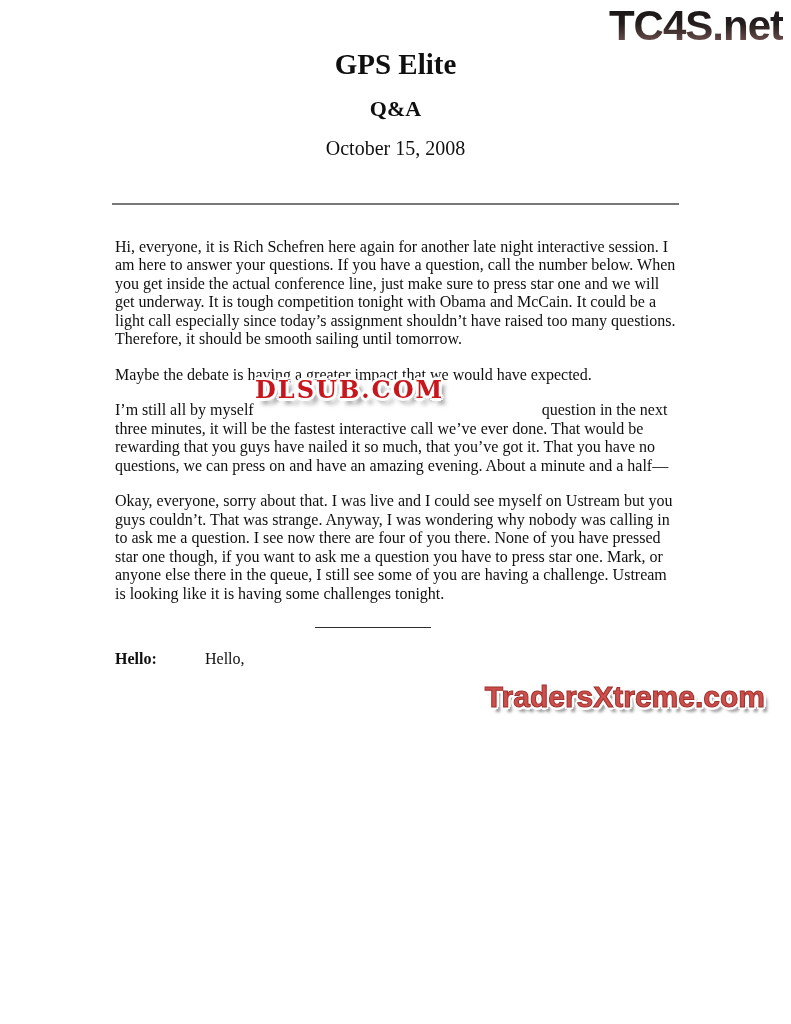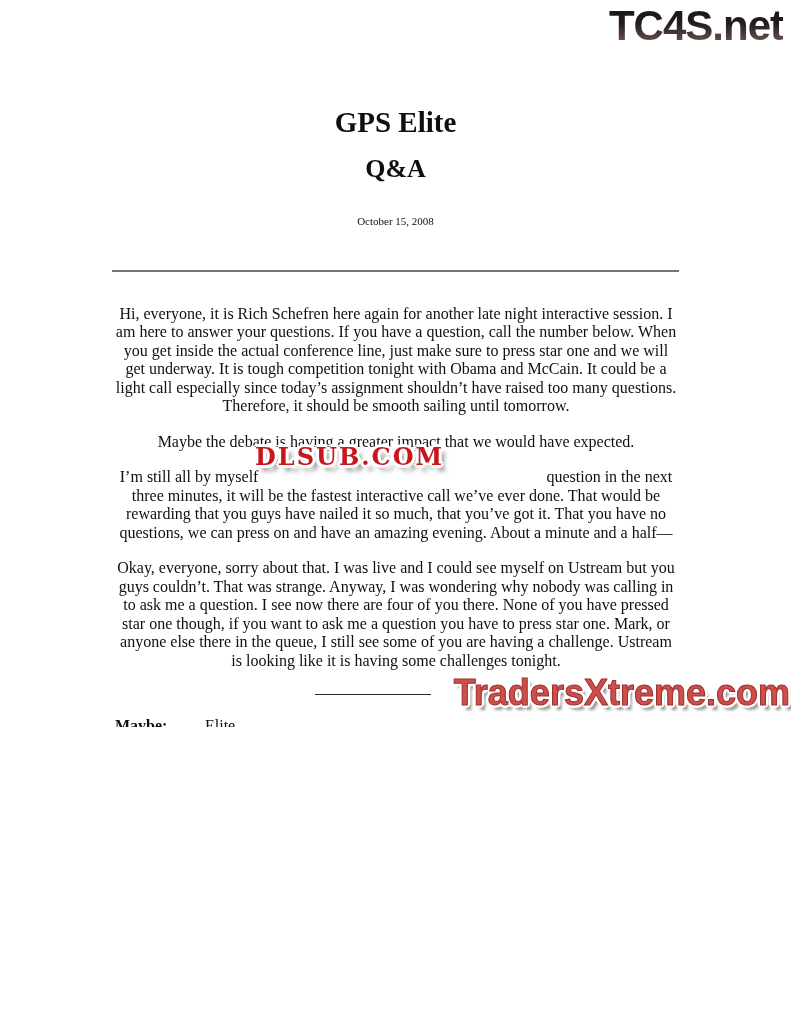--- a/index.html
+++ b/index.html
@@ -23,50 +23,50 @@
   
   .logo-top{
     position:absolute; top:2px; right:8px;
     font-family:"Liberation Sans", sans-serif;
     font-weight:bold; font-size:42px; letter-spacing:-1px;
     background:linear-gradient(to bottom, var(--logo-dark) 0%, #241d1d 45%, var(--logo-fade) 100%);
     -webkit-background-clip:text; background-clip:text; color:transparent;
     white-space:nowrap;
   }
   
-  .header{ text-align:center; padding-top:107px; }
+  .header{ text-align:center; padding-top:49px; }
   .title{ font-size:29px; font-weight:bold; line-height:1.1; }
-  .subtitle{ font-size:26px; font-weight:bold; margin-top:15px; }
-  .date{ font-size:11px; margin-top:31px; }
+  .subtitle{ font-size:22px; font-weight:bold; margin-top:15px; }
+  .date{ font-size:20px; margin-top:15px; }
   .rule{ margin:43px 112px 0 112px; border:0; border-top:2px solid var(--rule); }
   
   .content{ margin:33px 114px 0 115px; width:562px; font-size:16px; line-height:18.5px; }
-  .content p{ margin:0 0 17px 0;text-align:center; }
+  .content p{ margin:0 0 17px 0; }
   .wm-paragraph{ position:relative; }
   .wm-gap{ display:inline-block; width:288px; height:1px; vertical-align:baseline; }
   .watermark-dlsub{
     position:absolute; left:140px; top:-20px;
     font-family:"DejaVu Serif", serif; font-weight:bold;
     font-size:24px; letter-spacing:2px; white-space:nowrap;
     color:var(--dlsub-red);
     text-shadow:
       -2px -2px 0 #fff, 2px -2px 0 #fff, -2px 2px 0 #fff, 2px 2px 0 #fff,
       0 -3px 0 #fff, 0 3px 0 #fff, -3px 0 0 #fff, 3px 0 0 #fff,
       5px 6px 4px rgba(110,110,110,0.75);
   }
   
   .sep-line{ width:116px; border:0; border-top:1px solid #2c2c2c; margin:24px 0 0 200px; }
   .dialogue{ margin-top:22px; }
   .dialogue-row{ display:flex; margin-bottom:18px; }
   .speaker{ width:90px; font-weight:bold; }
   
   .watermark-bottom{
-    position:absolute; right:1px; bottom:13px;
+    position:absolute; right:26px; bottom:13px;
     font-family:"Liberation Sans", sans-serif; font-weight:bold;
-    font-size:36px; letter-spacing:0px; white-space:nowrap;
+    font-size:30px; letter-spacing:0px; white-space:nowrap;
     color:var(--traders-red);
     -webkit-text-stroke:1px #9e2f2c;
     text-shadow:
       -2px -2px 0 #fff, 2px -2px 0 #fff, -2px 2px 0 #fff, 2px 2px 0 #fff,
       0 -3px 0 #fff, 0 3px 0 #fff, -3px 0 0 #fff, 3px 0 0 #fff,
       4px 5px 3px rgba(120,120,120,0.8);
   }
 </style>
 </head>
 <body>
@@ -86,21 +86,21 @@
   <div class="content">
     <p>Hi, everyone, it is Rich Schefren here again for another late night interactive session. I am here to answer your questions. If you have a question, call the number below. When you get inside the actual conference line, just make sure to press star one and we will get underway. It is tough competition tonight with Obama and McCain. It could be a light call especially since today’s assignment shouldn’t have raised too many questions. Therefore, it should be smooth sailing until tomorrow.</p>
     <p>Maybe the debate is having a greater impact that we would have expected.</p>
     <p class="wm-paragraph"><span>I’m still all by myself</span><span class="wm-gap"></span><span>question in the next three minutes, it will be the fastest interactive call we’ve ever done. That would be rewarding that you guys have nailed it so much, that you’ve got it. That you have no questions, we can press on and have an amazing evening. About a minute and a half—</span><span class="watermark-dlsub">DLSUB.COM</span></p>
     <p>Okay, everyone, sorry about that. I was live and I could see myself on Ustream but you guys couldn’t. That was strange. Anyway, I was wondering why nobody was calling in to ask me a question. I see now there are four of you there. None of you have pressed star one though, if you want to ask me a question you have to press star one. Mark, or anyone else there in the queue, I still see some of you are having a challenge. Ustream is looking like it is having some challenges tonight.</p>
 
     <hr class="sep-line">
 
     <div class="dialogue">
       <div class="dialogue-row">
-        <span class="speaker">Maybe:</span>
-        <span class="line">Elite,</span>
+        <span class="speaker">Hello:</span>
+        <span class="line">Hello,</span>
       </div>
     </div>
   </div>
 
   <div class="watermark-bottom">TradersXtreme.com</div>
 
 </div>
 
 </body></html>

